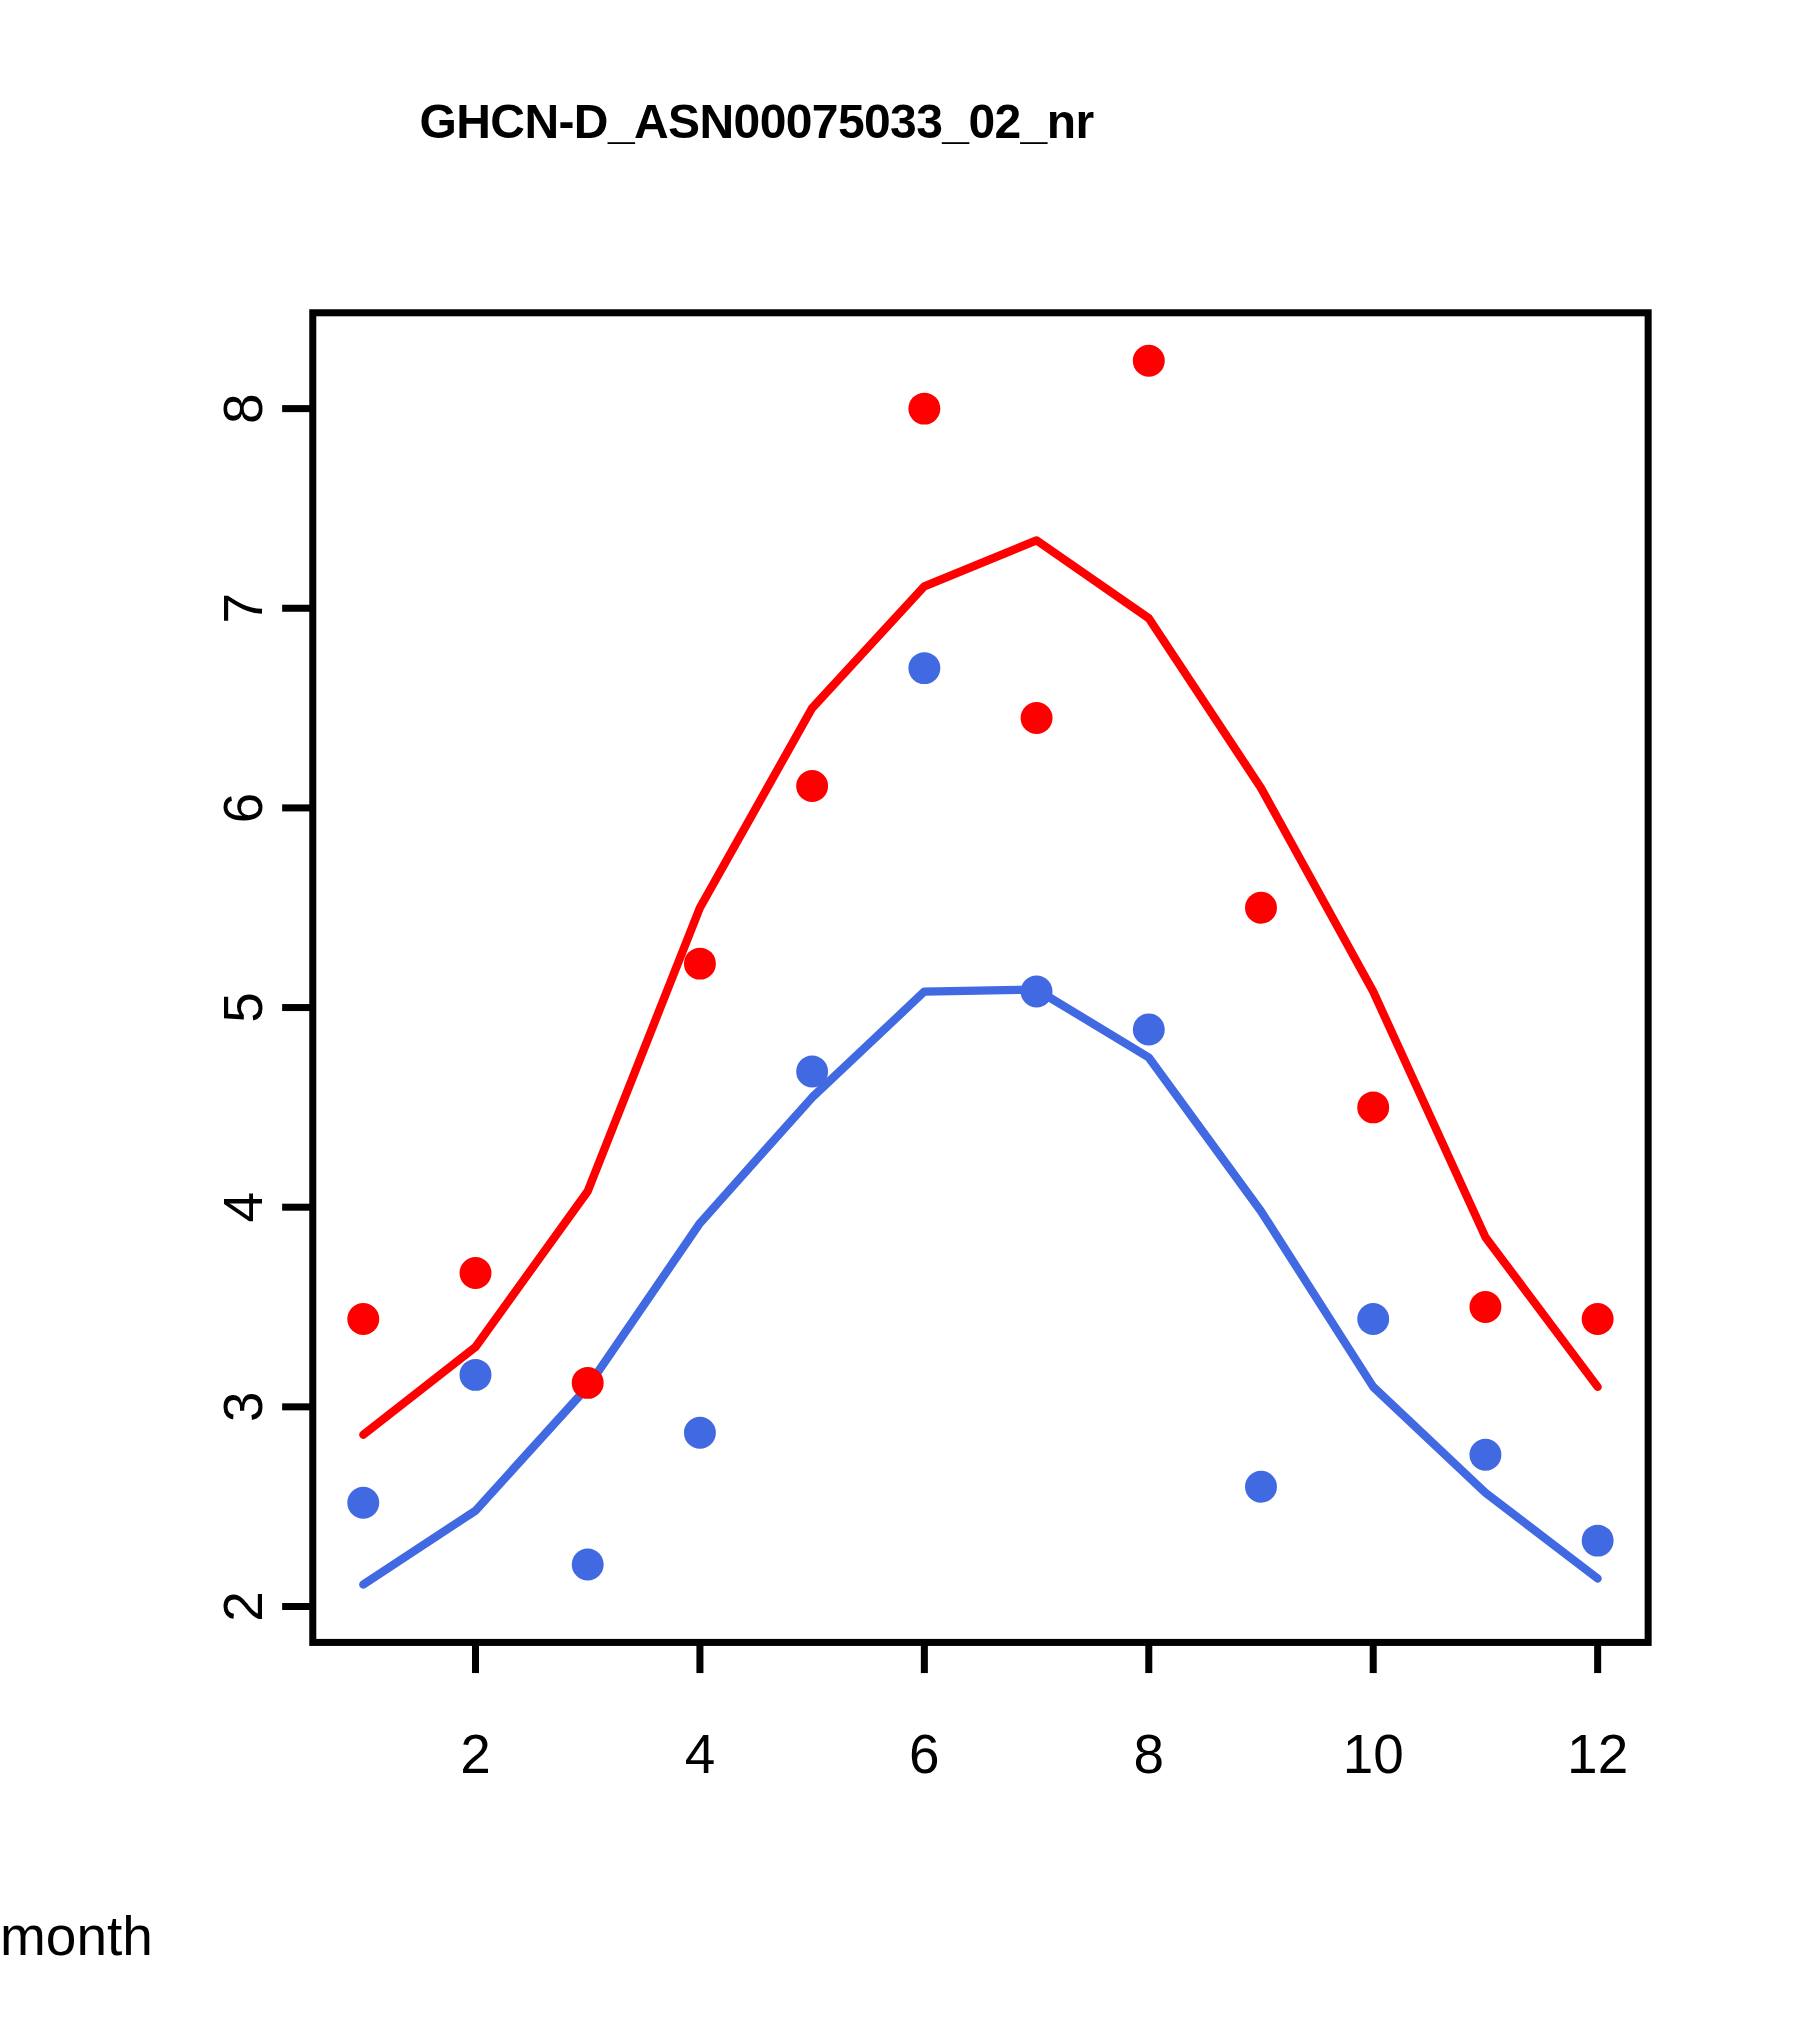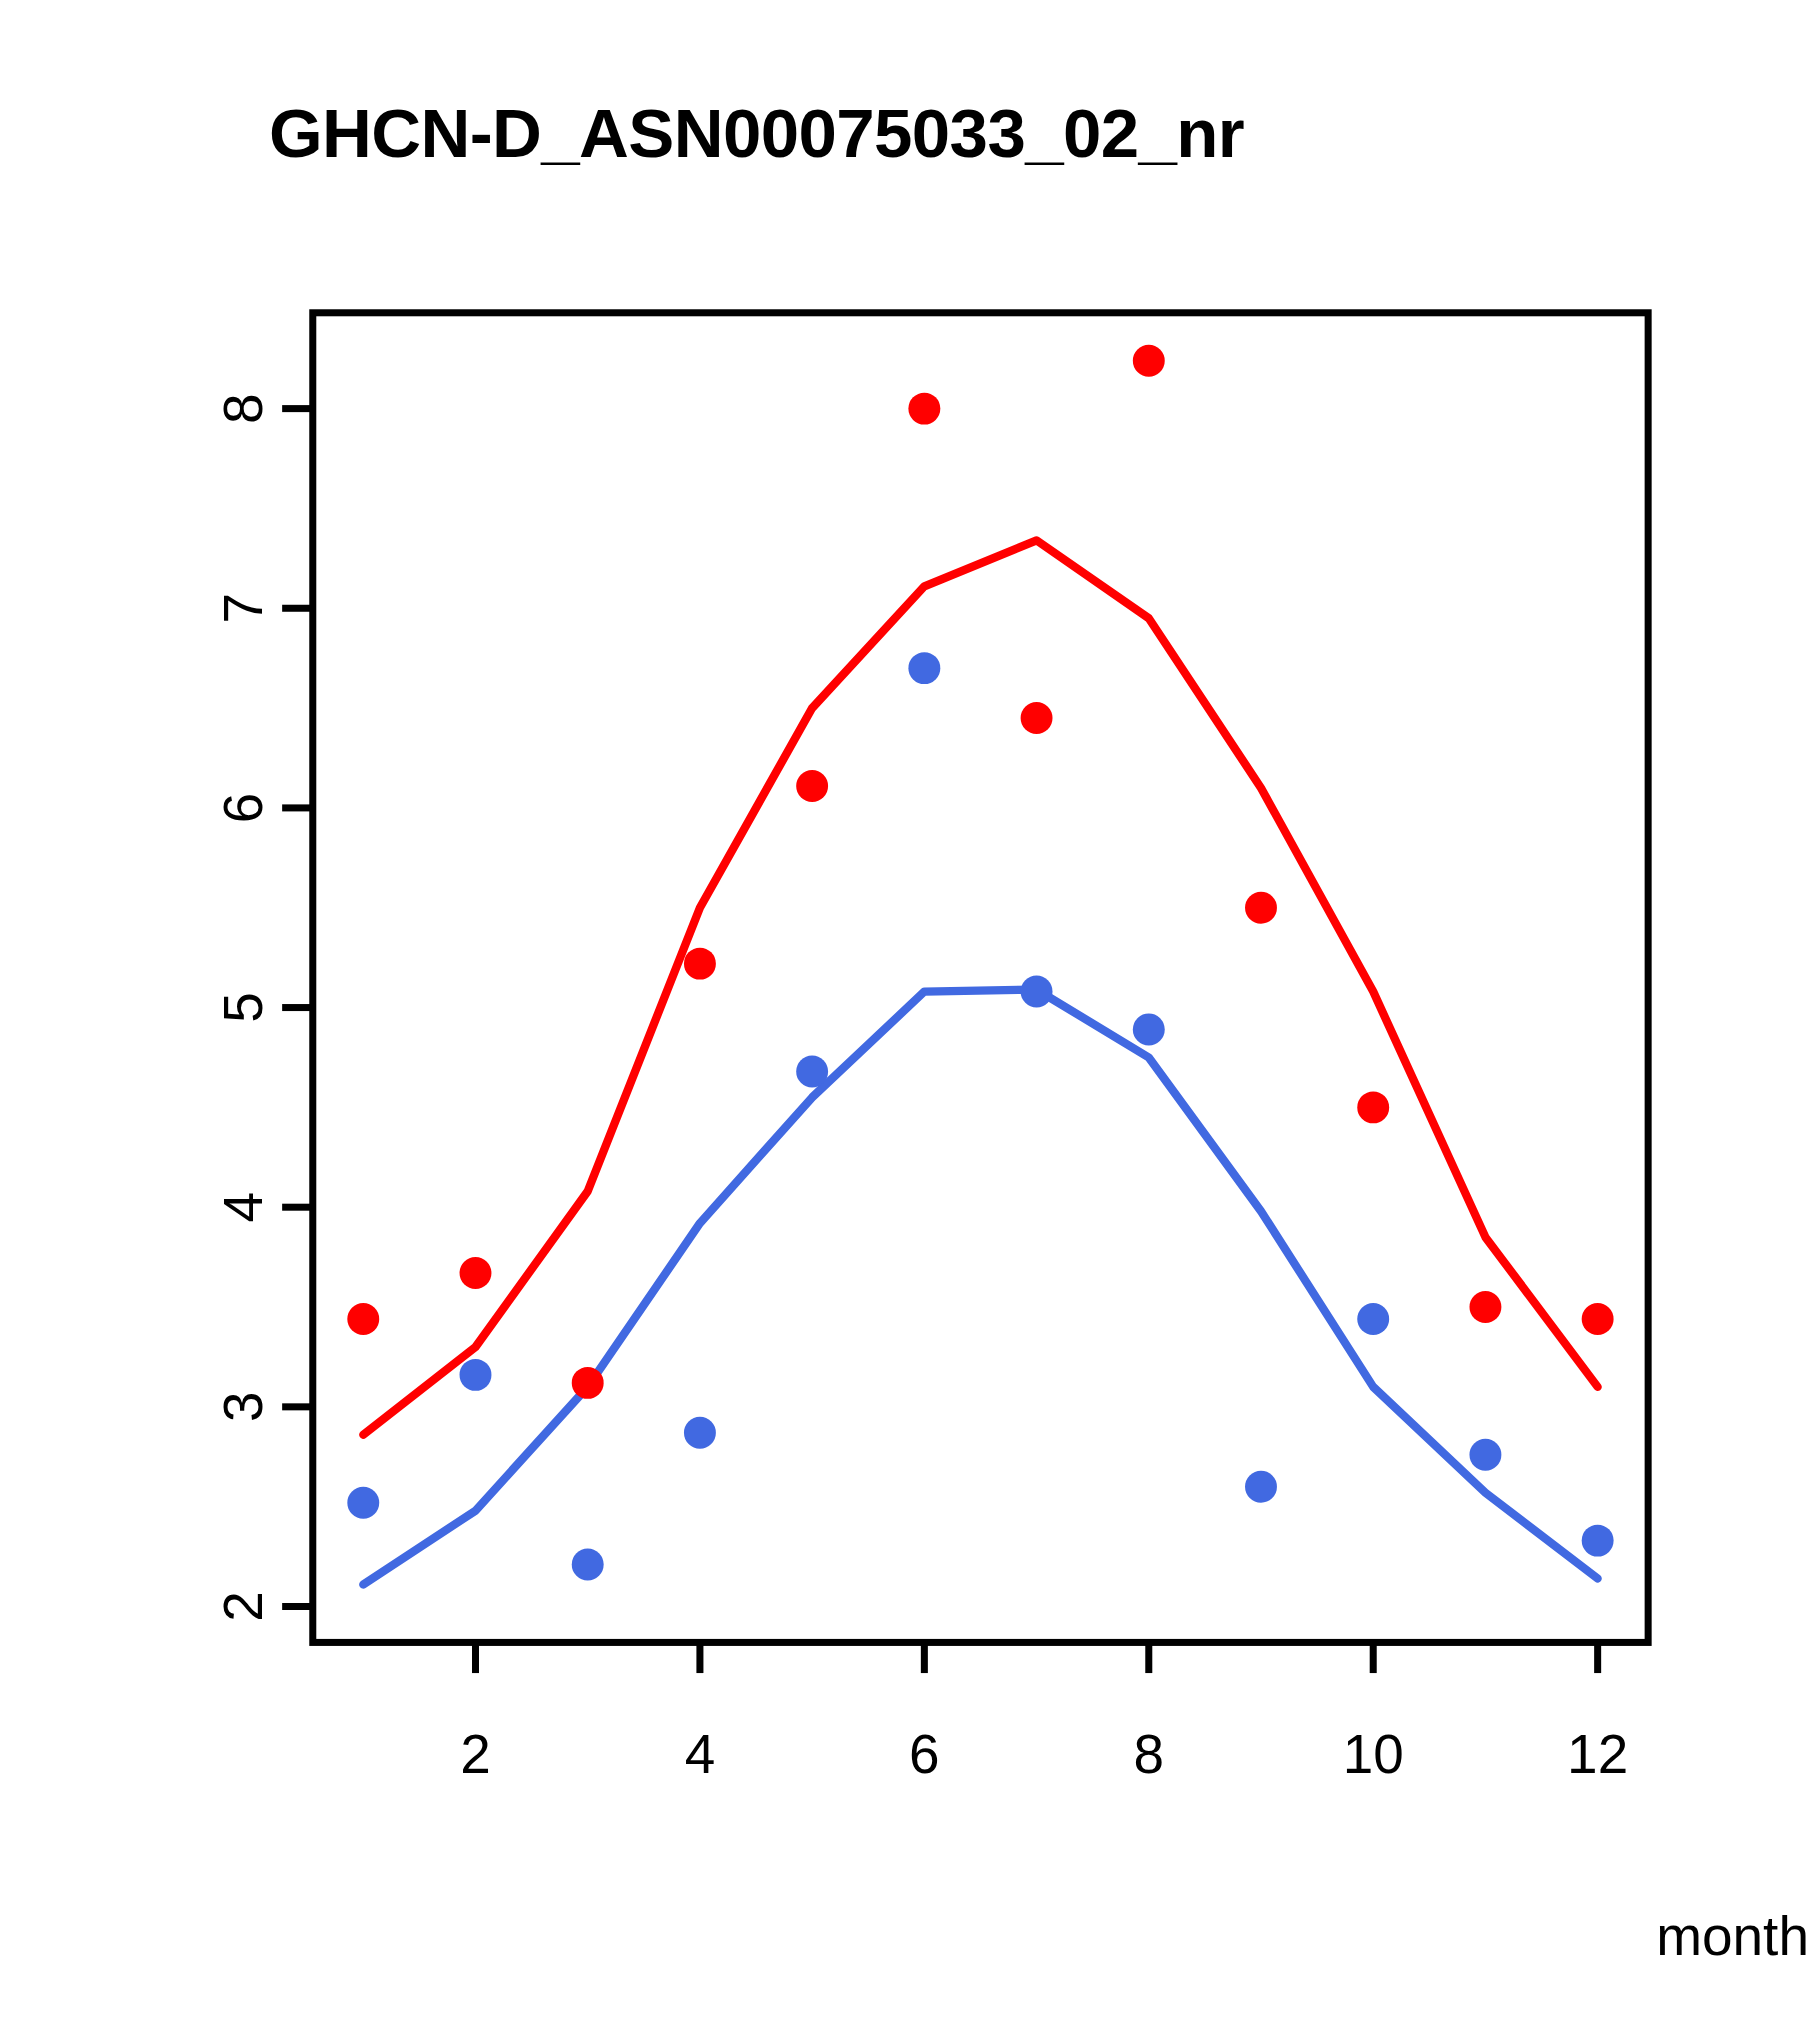--- a/index.html
+++ b/index.html
@@ -18,21 +18,21 @@
     height: 2035px;
     background: #ffffff;
     overflow: hidden;
   }
   #chart-title {
     position: absolute;
     left: 0;
     top: 96px;
     width: 1513px;
     text-align: center;
-    font-size: 69px;
+    font-size: 48px;
     font-weight: bold;
     letter-spacing: -0.6px;
     line-height: 1.1;
     white-space: nowrap;
   }
   #plot-svg {
     position: absolute;
     left: 0;
     top: 0;
     width: 1809px;
@@ -41,21 +41,21 @@
   .tick-label {
     font-family: "Liberation Sans", sans-serif;
     font-size: 86px;
     fill: #000000;
   }
   #xlab {
     position: absolute;
     left: 0;
     top: 1909px;
     width: 1809px;
-    text-align: right;
+    text-align: left;
     font-size: 55px;
     line-height: 1;
   }
 </style>
 </head>
 <body>
 
 <div id="page">
 
   <div id="chart-title">GHCN-D_ASN00075033_02_nr</div>

